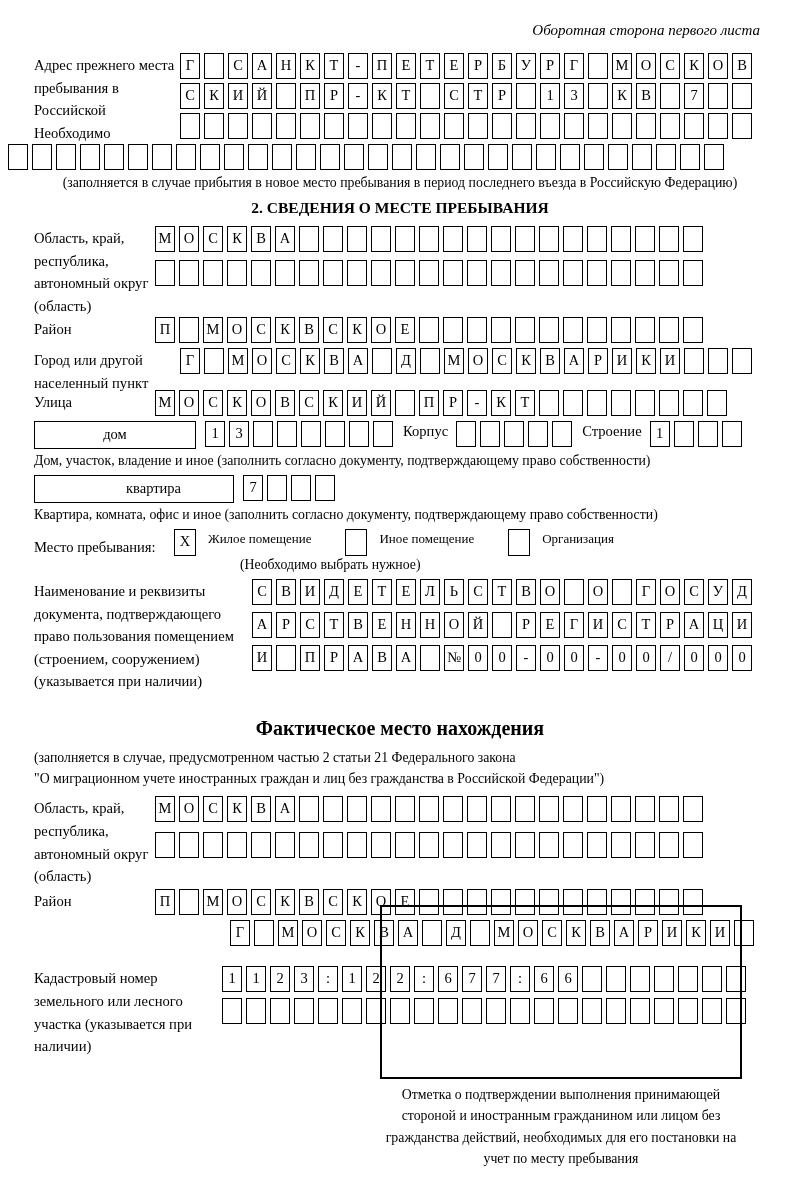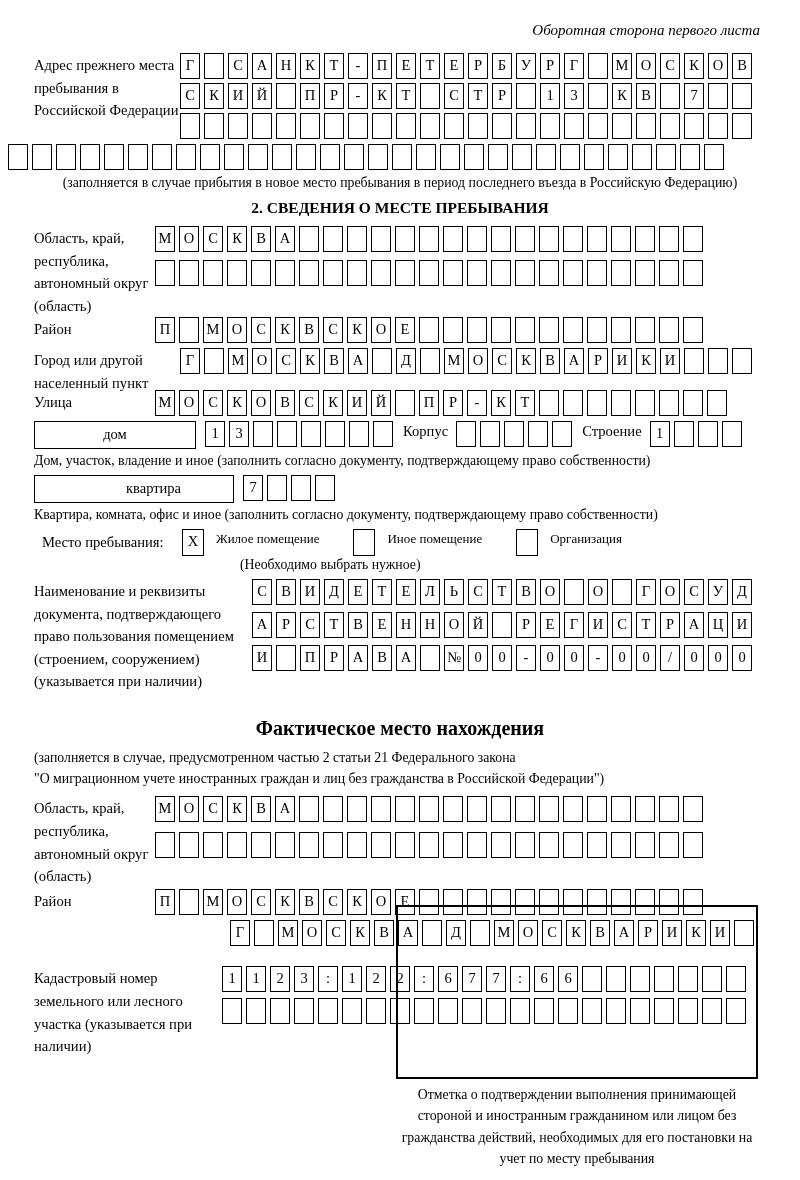--- a/index.html
+++ b/index.html
@@ -32,43 +32,43 @@
   .sec-title{text-align:center;font-weight:bold;font-size:15.5px;margin:8px 0 9px 0;}
 
   
   .hrow{display:flex;align-items:flex-start;margin-bottom:2px;}
   .named-box{box-sizing:border-box;border:1.6px solid #000;height:28px;
              text-align:center;line-height:25px;font-size:14.5px;margin-right:9px;}
   .nb160{width:162px;} .nb200{width:200px;padding-left:39px;}
   .inline-label{margin:2px 8px 0 6px;font-size:14.6px;white-space:nowrap;}
 
   
-  .stay-row{display:flex;align-items:center;margin-top:4px;margin-left:8px;}
+  .stay-row{display:flex;align-items:flex-end;margin-top:4px;}
   .stay-label{width:140px;font-size:14.6px;}
   .opts{display:flex;align-items:flex-start;}
   .opts .cb{width:22px;height:27px;margin:0 10px 0 0;}
   .opt-label{margin:2px 34px 0 2px;font-size:13px;white-space:nowrap;}
 
   .fact-sub{text-align:left;font-size:13.8px;line-height:1.5;}
   .fact-title{text-align:center;font-weight:bold;font-size:20px;margin:10px 0 8px 0;}
 
   
-  .stamp-wrap{position:absolute;left:396px;top:905px;width:362px;}
+  .stamp-wrap{position:absolute;left:380px;top:905px;width:362px;}
   .stamp-box{box-sizing:border-box;width:362px;height:174px;border:2px solid #000;}
   .stamp-caption{text-align:center;font-size:13.8px;line-height:1.55;margin-top:5px;}
 </style>
 </head>
 <body>
 
 <div class="page">
 
   <div class="header-note">Оборотная сторона первого листа</div>
 
   <div class="field pl180">
-    <div class="label w145">Адрес прежнего места пребывания в Российской Федерации</div>
+    <div class="label w145">Адрес прежнего места пребывания в Российской Необходимо</div>
     <div class="rows">
       <div class="box-row"><span class="cb">Г</span><span class="cb"></span><span class="cb">С</span><span class="cb">А</span><span class="cb">Н</span><span class="cb">К</span><span class="cb">Т</span><span class="cb">-</span><span class="cb">П</span><span class="cb">Е</span><span class="cb">Т</span><span class="cb">Е</span><span class="cb">Р</span><span class="cb">Б</span><span class="cb">У</span><span class="cb">Р</span><span class="cb">Г</span><span class="cb"></span><span class="cb">М</span><span class="cb">О</span><span class="cb">С</span><span class="cb">К</span><span class="cb">О</span><span class="cb">В</span></div>
       <div class="box-row"><span class="cb">С</span><span class="cb">К</span><span class="cb">И</span><span class="cb">Й</span><span class="cb"></span><span class="cb">П</span><span class="cb">Р</span><span class="cb">-</span><span class="cb">К</span><span class="cb">Т</span><span class="cb"></span><span class="cb">С</span><span class="cb">Т</span><span class="cb">Р</span><span class="cb"></span><span class="cb">1</span><span class="cb">3</span><span class="cb"></span><span class="cb">К</span><span class="cb">В</span><span class="cb"></span><span class="cb">7</span><span class="cb"></span><span class="cb"></span></div>
       <div class="box-row"><span class="cb"></span><span class="cb"></span><span class="cb"></span><span class="cb"></span><span class="cb"></span><span class="cb"></span><span class="cb"></span><span class="cb"></span><span class="cb"></span><span class="cb"></span><span class="cb"></span><span class="cb"></span><span class="cb"></span><span class="cb"></span><span class="cb"></span><span class="cb"></span><span class="cb"></span><span class="cb"></span><span class="cb"></span><span class="cb"></span><span class="cb"></span><span class="cb"></span><span class="cb"></span><span class="cb"></span></div>
     </div>
   </div>
   <div class="box-row full-row"><span class="cb"></span><span class="cb"></span><span class="cb"></span><span class="cb"></span><span class="cb"></span><span class="cb"></span><span class="cb"></span><span class="cb"></span><span class="cb"></span><span class="cb"></span><span class="cb"></span><span class="cb"></span><span class="cb"></span><span class="cb"></span><span class="cb"></span><span class="cb"></span><span class="cb"></span><span class="cb"></span><span class="cb"></span><span class="cb"></span><span class="cb"></span><span class="cb"></span><span class="cb"></span><span class="cb"></span><span class="cb"></span><span class="cb"></span><span class="cb"></span><span class="cb"></span><span class="cb"></span><span class="cb"></span></div>
   <div class="note center">(заполняется в случае прибытия в новое место пребывания в период последнего въезда в Российскую Федерацию)</div>
 
   <div class="sec-title">2. СВЕДЕНИЯ О МЕСТЕ ПРЕБЫВАНИЯ</div>

